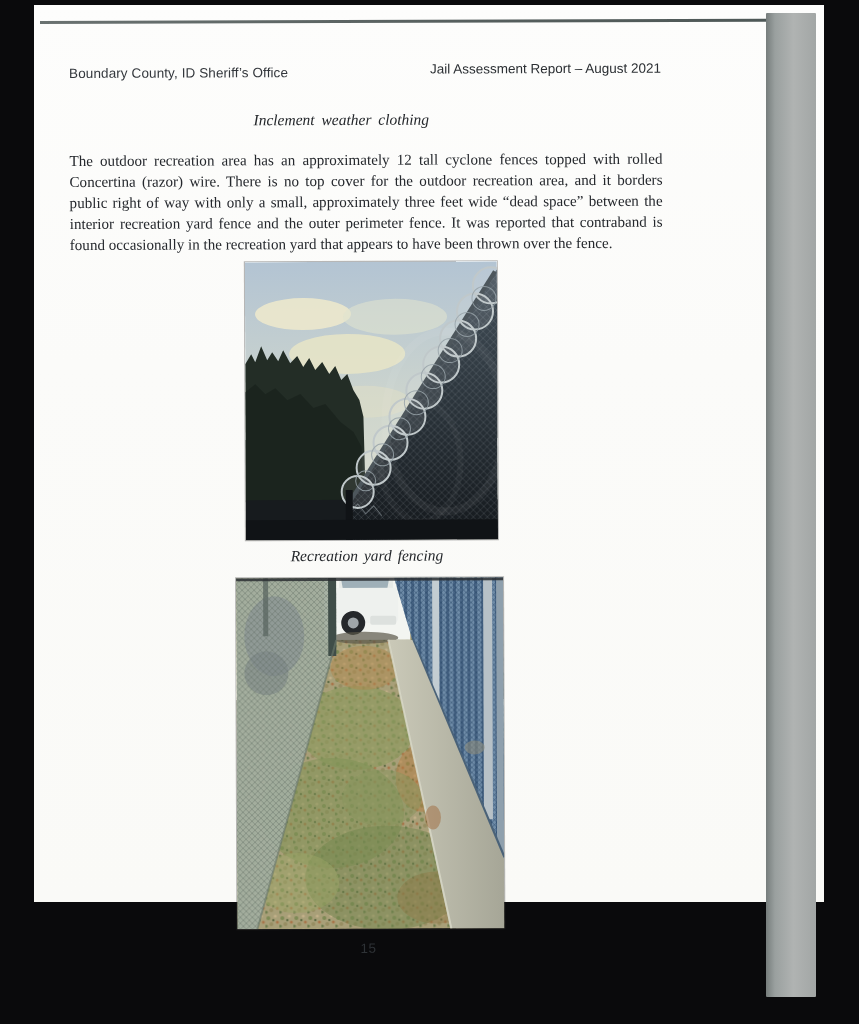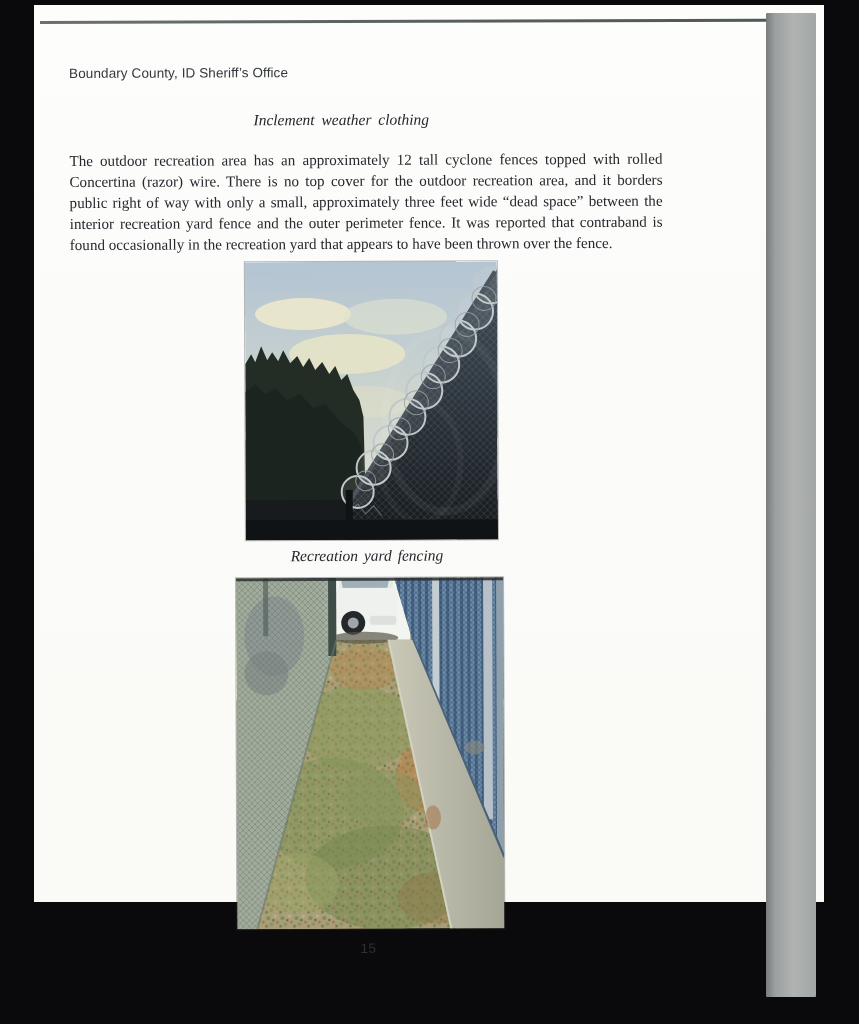--- a/index.html
+++ b/index.html
@@ -65,20 +65,21 @@
 
 <div class="page">
 
   <div class="top-edge-line"></div>
   <div class="spine-shadow"></div>
 
   <div class="content">
 
     <div class="hdr-row">
       <span class="hdr-left">Boundary County, ID Sheriff’s Office</span>
+      <span class="hdr-right">Jail Assessment Report – August 2021</span>
     </div>
 
     <div class="sec-title">Inclement weather clothing</div>
 
     <p class="body-par">The outdoor recreation area has an approximately 12 tall cyclone fences topped with rolled Concertina (razor) wire. There is no top cover for the outdoor recreation area, and it borders public right of way with only a small, approximately three feet wide “dead space” between the interior recreation yard fence and the outer perimeter fence.  It was reported that contraband is found occasionally in the recreation yard that appears to have been thrown over the fence.</p>
 
     <figure class="fig-fence">
       <svg width="252" height="278" viewBox="0 0 252 278" role="img" aria-label="Chain-link recreation yard fence topped with rolled concertina razor wire, evergreen trees and cloudy sky behind">
         <defs>
           <linearGradient id="sky1" x1="0" y1="0" x2="0" y2="1">

